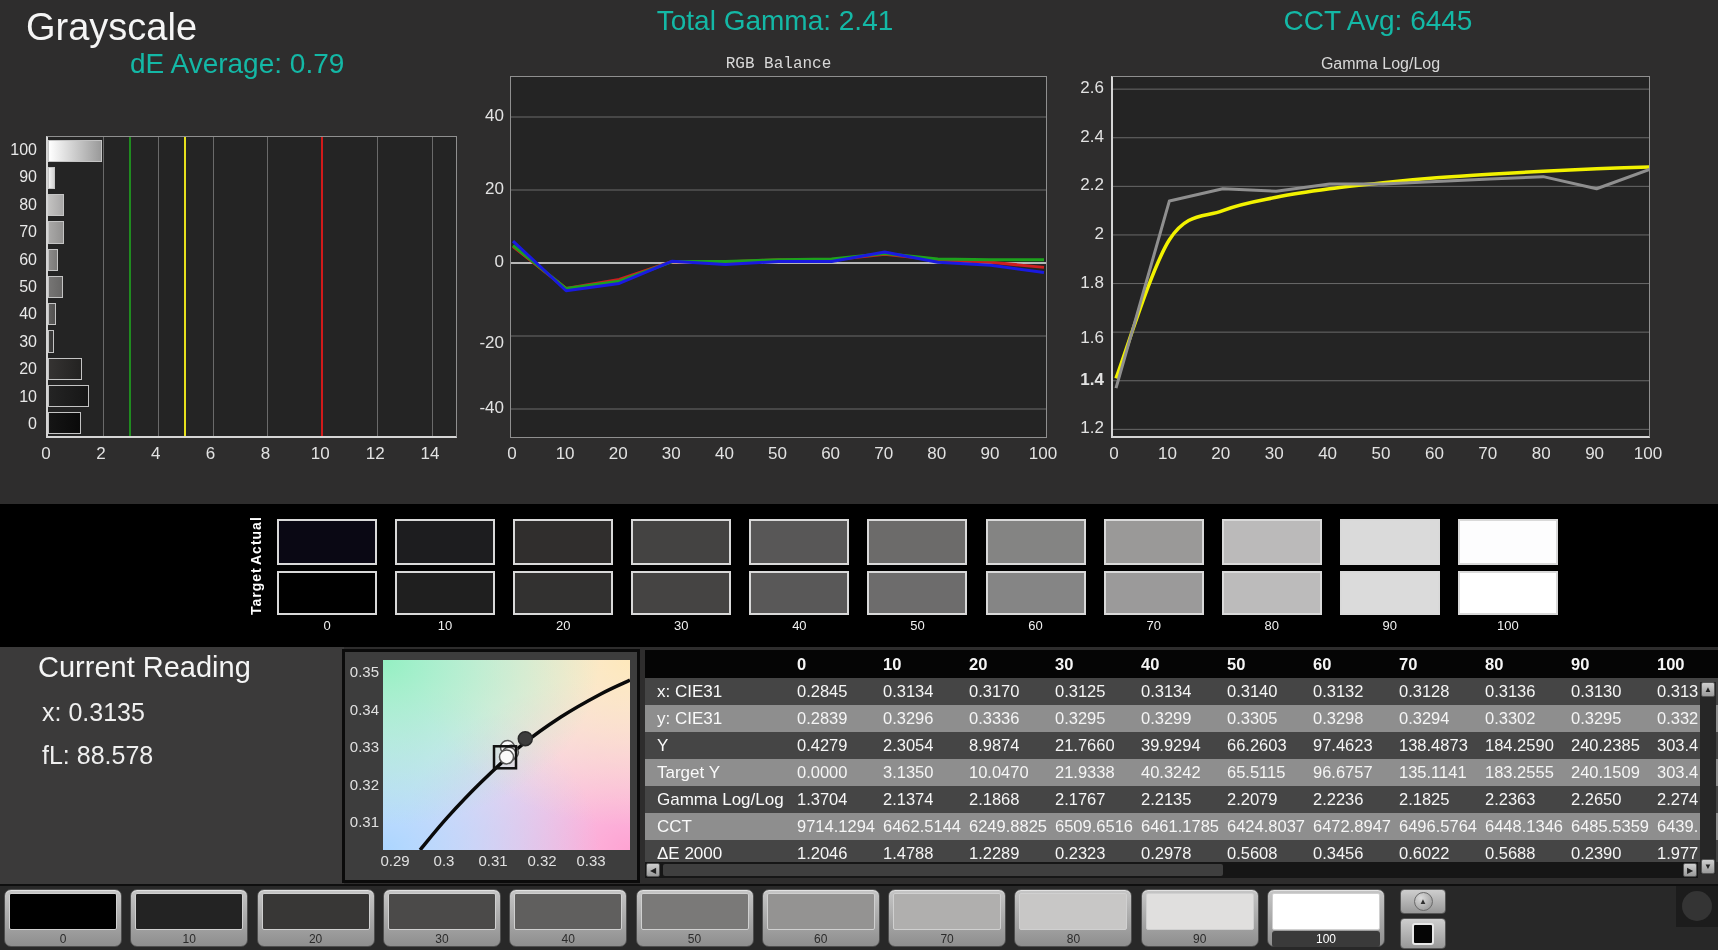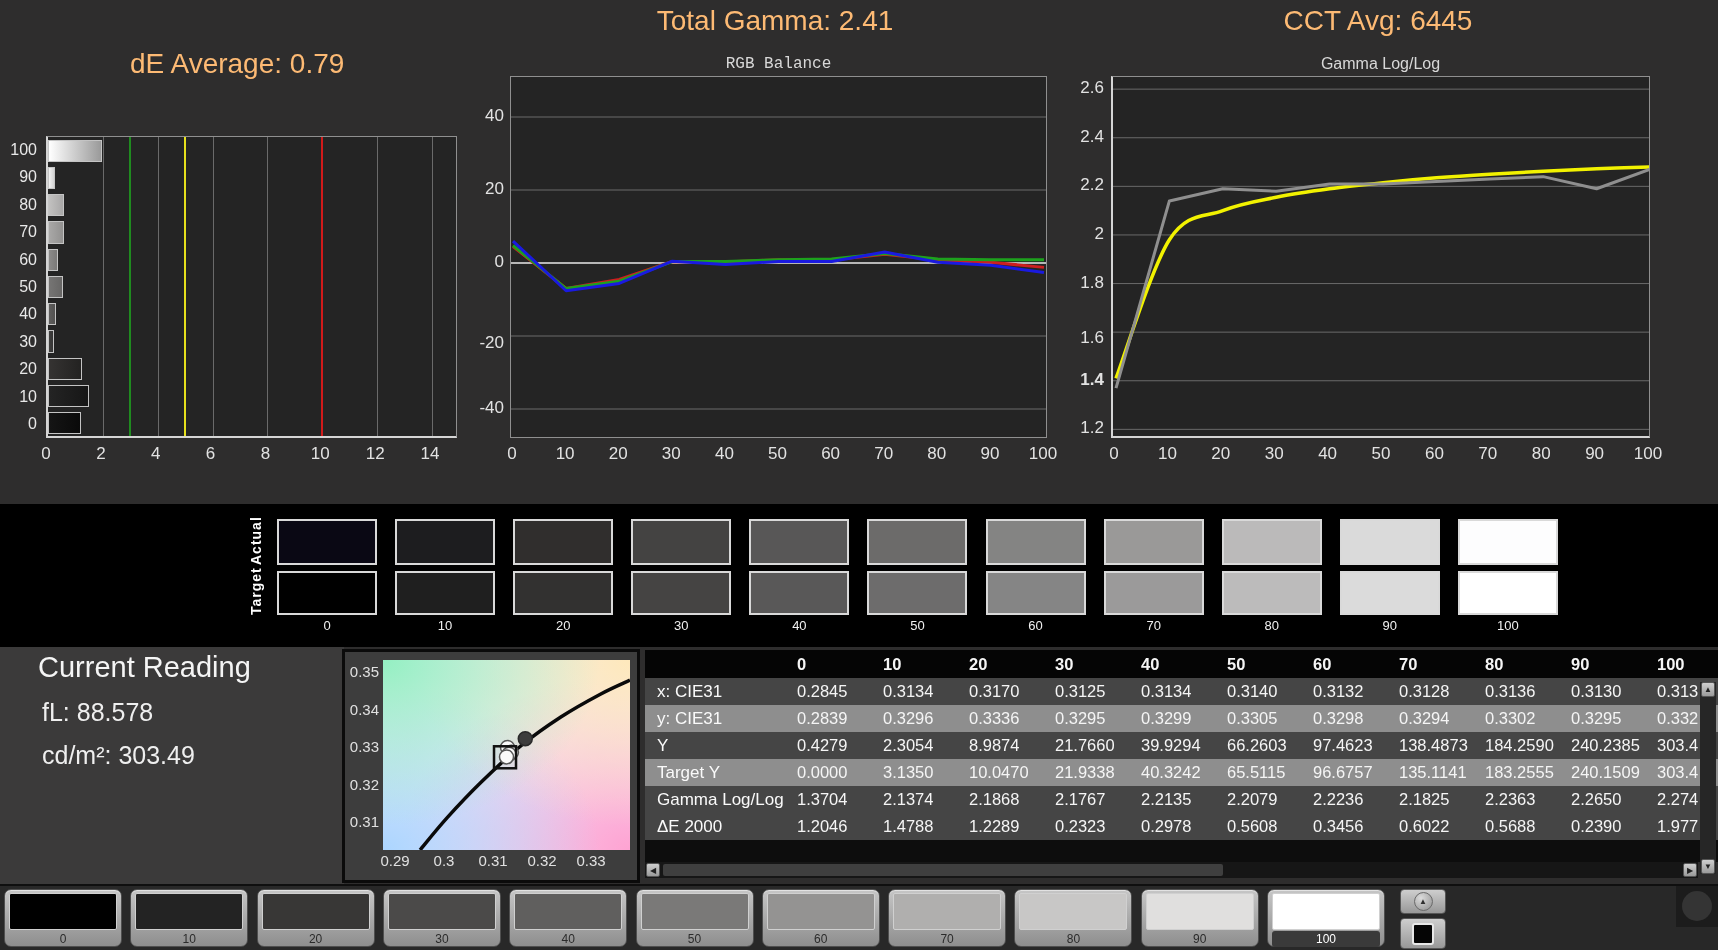--- a/index.html
+++ b/index.html
@@ -1,21 +1,21 @@
 <!DOCTYPE html>
 <html><head>
 <meta charset="utf-8">
 <style>
   html,body{margin:0;padding:0;background:#1a1a1a;}
   .page{position:relative;width:1718px;height:950px;background:#2e2d2d;overflow:hidden;
         font-family:"Liberation Sans",sans-serif;color:#f0f0f0;}
   .abs{position:absolute;}
   
   .big-title{font-size:38px;color:#f5f5f5;}
-  .mid-title{font-size:28px;color:#fdba74;}
+  .mid-title{font-size:28px;color:#14b8a6;}
   .chart-title{font-size:16px;color:#d8d8d8;text-align:center;}
   
   .plot{background:#242424;border:1px solid #8f8f8f;box-sizing:border-box;}
   .axis-left{border-left:2px solid #d5d5d5;border-bottom:2px solid #d5d5d5;}
   .ticklbl{position:absolute;font-size:17px;color:#e2e2e2;text-align:center;width:40px;}
   .ylbl{position:absolute;font-size:17px;color:#e2e2e2;text-align:right;}
   .de-ylabels{display:flex;flex-direction:column;}
   .de-ylabels span{flex:1;display:flex;align-items:center;justify-content:flex-end;
                    font-size:16px;color:#e8e8e8;padding-right:5px;}
   .gridv{position:absolute;top:0;bottom:0;width:1px;background:#6a6a6a;}
@@ -68,20 +68,21 @@
               font-size:13px;color:#2f2f2f;}
   .grp-btn{position:absolute;border-radius:4px;background:linear-gradient(180deg,#cecece,#989898);
            border:1px solid #565656;display:flex;align-items:center;justify-content:center;box-sizing:border-box;}
   svg{position:absolute;left:0;top:0;}
 </style>
 </head>
 <body>
 
 <div class="page">
 
+  <div class="abs big-title" style="left:26px;top:6px;">Grayscale</div>
   <div class="abs mid-title" style="left:130px;top:48px;">dE Average: 0.79</div>
   <div class="abs mid-title" style="left:630px;top:5px;width:290px;text-align:center;">Total Gamma: 2.41</div>
   <div class="abs mid-title" style="left:1268px;top:5px;width:220px;text-align:center;">CCT Avg: 6445</div>
 
   <div class="abs de-ylabels" style="left:0;top:136px;width:42px;height:302px;" id="de-ylabels">
       <span>100</span>
       <span>90</span>
       <span>80</span>
       <span>70</span>
       <span>60</span>
@@ -252,22 +253,22 @@
         <div class="sw-col">
           <div class="sw" style="height: 46px; background: rgb(253, 253, 254);"></div>
           <div class="sw" style="height: 44px; margin-top: 6px; background: rgb(255, 255, 255);"></div>
           <div class="sw-lbl">100</div>
         </div>
       </div>
   </div>
 
   <div class="abs left-panel">
     <div class="cr-title">Current Reading</div>
+    <div class="cr-line">x: 0.3135</div>
     <div class="cr-line">fL: 88.578</div>
-    <div class="cr-line">cd/m²: 303.49</div>
   </div>
 
   <div class="abs cie-panel" id="cie-panel">
     <div class="cie-plot" id="cie-plot">
         <svg width="247" height="190">
           <path d="M37.05 190 C41.57833333333333 184.61666666666667,53.92833333333333 169.09999999999997,64.22 157.69999999999996 C74.51166666666667 146.29999999999995,86.45 133.63333333333327,98.80000000000001 121.59999999999992 C111.15000000000002 109.56666666666658,125.14666666666669 96.26666666666657,138.32000000000002 85.49999999999989 C151.49333333333334 74.7333333333332,164.66666666666669 65.54999999999983,177.84 56.99999999999985 C191.01333333333332 48.449999999999875,205.83333333333334 40.34333333333336,217.36 34.20000000000004 C228.88666666666668 28.05666666666671,242.06 22.483333333333256,247 20.139999999999898" fill="none" stroke="#0a0a0a" stroke-width="3.5"></path>
           <circle cx="124.48799999999989" cy="87.39999999999989" r="7" fill="#fafafa" stroke="#555" stroke-width="1.5"></circle>
           <circle cx="128.44" cy="92.33999999999997" r="7" fill="#fafafa" stroke="#555" stroke-width="1.5"></circle>
           <circle cx="125.97" cy="94.23999999999998" r="7" fill="#fafafa" stroke="#555" stroke-width="1.5"></circle>
           <circle cx="123.5" cy="96.89999999999989" r="7" fill="#fafafa" stroke="#555" stroke-width="1.5"></circle>
@@ -365,20 +366,34 @@
         <div class="tcell">2.1868</div>
         <div class="tcell">2.1767</div>
         <div class="tcell">2.2135</div>
         <div class="tcell">2.2079</div>
         <div class="tcell">2.2236</div>
         <div class="tcell">2.1825</div>
         <div class="tcell">2.2363</div>
         <div class="tcell">2.2650</div>
         <div class="tcell">2.274</div>
       </div>
+      <div class="trow reven">
+        <div class="tlabel">CCT</div>
+        <div class="tcell">9714.1294</div>
+        <div class="tcell">6462.5144</div>
+        <div class="tcell">6249.8825</div>
+        <div class="tcell">6509.6516</div>
+        <div class="tcell">6461.1785</div>
+        <div class="tcell">6424.8037</div>
+        <div class="tcell">6472.8947</div>
+        <div class="tcell">6496.5764</div>
+        <div class="tcell">6448.1346</div>
+        <div class="tcell">6485.5359</div>
+        <div class="tcell">6439.</div>
+      </div>
       <div class="trow rodd">
         <div class="tlabel">ΔE 2000</div>
         <div class="tcell">1.2046</div>
         <div class="tcell">1.4788</div>
         <div class="tcell">1.2289</div>
         <div class="tcell">0.2323</div>
         <div class="tcell">0.2978</div>
         <div class="tcell">0.5608</div>
         <div class="tcell">0.3456</div>
         <div class="tcell">0.6022</div>

